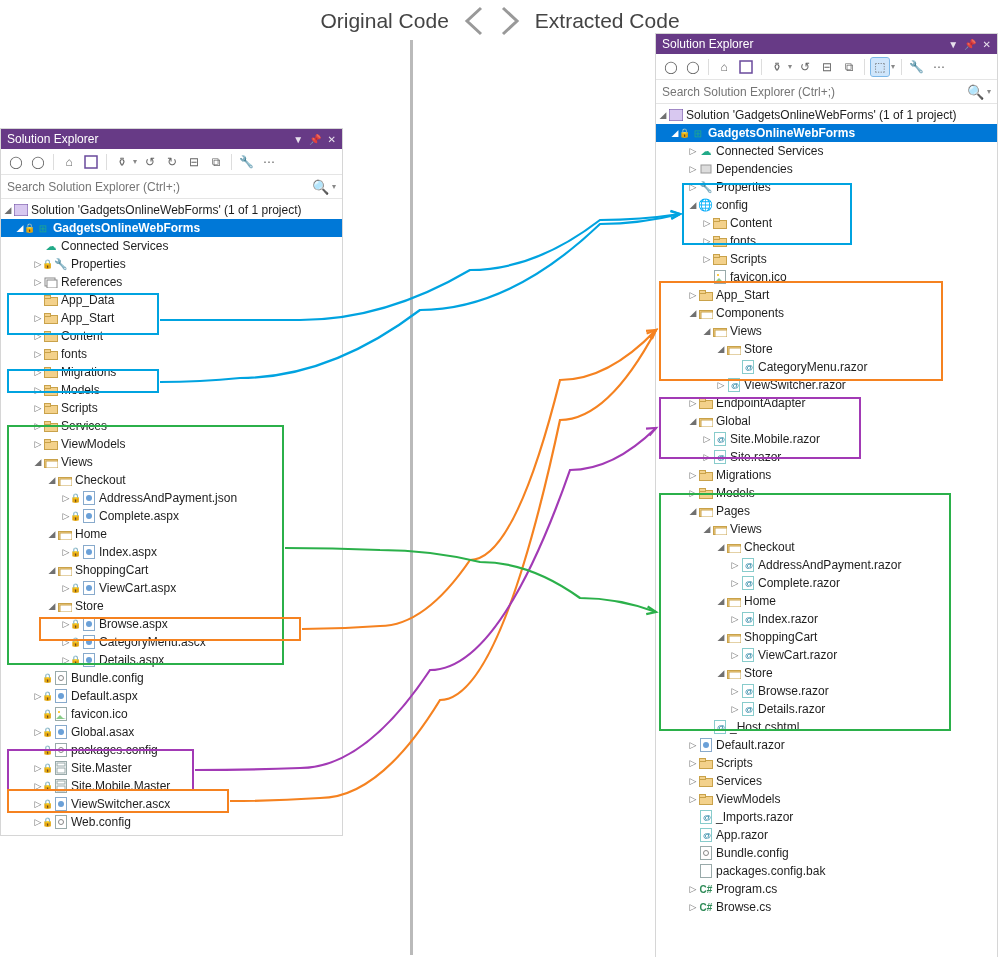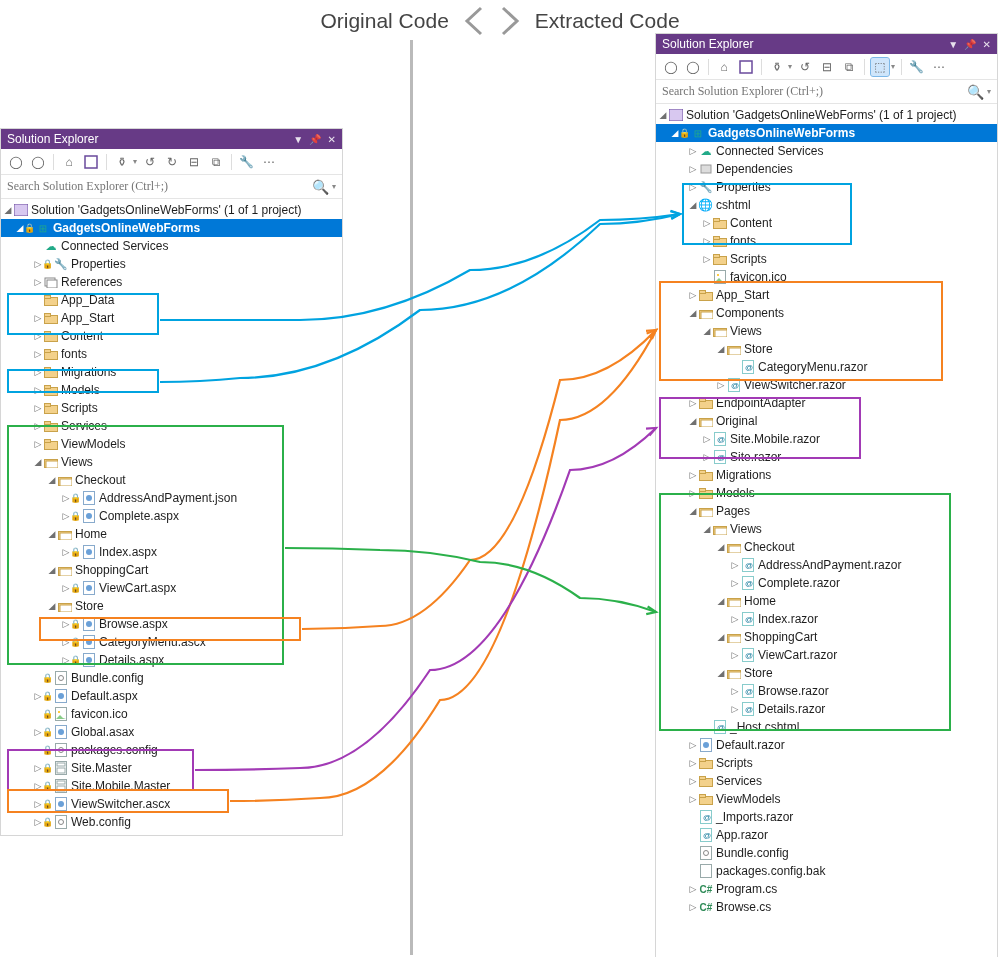--- a/index.html
+++ b/index.html
@@ -17,21 +17,21 @@
   .titlebar .wicon { margin-left: 6px; font-size: 10px; opacity: .85; }
 
   .toolbar { display: flex; align-items: center; height: 26px; padding: 2px 6px; gap: 4px; border-bottom: 1px solid #e5e5e5; }
   .tb-btn { width: 18px; height: 18px; display: flex; align-items: center; justify-content: center; color: #666; font-size: 12px; border-radius: 2px; }
   .tb-btn svg { display:block }
   .tb-btn.sel { background:#cfe6fb; outline:1px solid #7cb8e8; }
   .tb-sep { width: 1px; height: 16px; background: #ddd; margin: 0 2px; }
   .tb-drop { font-size: 8px; color:#888; margin-left:-2px; }
 
   .searchbar { display: flex; align-items: center; border-bottom: 1px solid #e5e5e5; height: 24px; padding: 0 6px; }
-  .searchbar input { flex: 1; border: none; outline: none; font-size: 12px; color: #701a75; background: transparent; font-family: Liberation Serif, serif; }
+  .searchbar input { flex: 1; border: none; outline: none; font-size: 12px; color: #701a75; background: transparent; }
   .searchbar .mag { color: #666; font-size: 14px; }
   .searchbar .drop { font-size: 8px; color:#888; margin-left:2px; }
 
   .tree { padding: 2px 0 4px 0; overflow: hidden; }
   .row { display: flex; align-items: center; height: 18px; white-space: nowrap; }
   .row.sel { background: #0078d7; color: #fff; }
   .row .tw { width: 10px; display: inline-flex; justify-content: center; color: #707070; font-size: 9px; }
   .row.sel .tw { color:#fff; }
   .row .ic { width: 16px; display: inline-flex; justify-content: center; align-items: center; }
   .row .lock { width: 10px; display:inline-flex; justify-content:center; color:#3a6db3; font-size:9px; }
@@ -589,21 +589,21 @@
           <span class="gear">🔧</span>
         </span>
         <span class="lbl">Properties</span>
       </div>
       <div class="row">
         <span class="ind" style="width:32px"></span>
         <span class="tw">◢</span>
         <span class="ic">
           <span class="globe">🌐</span>
         </span>
-        <span class="lbl">cshtml</span>
+        <span class="lbl">config</span>
       </div>
       <div class="row">
         <span class="ind" style="width:46px"></span>
         <span class="tw">▷</span>
         <span class="ic">
           <svg class="fold" viewBox="0 0 14 11">
             <rect x="0.5" y="2.5" width="13" height="8"></rect>
             <rect x="0.5" y="0.5" width="6" height="3"></rect>
           </svg>
         </span>
@@ -722,21 +722,21 @@
       </div>
       <div class="row">
         <span class="ind" style="width:32px"></span>
         <span class="tw">◢</span>
         <span class="ic">
           <svg class="fold open" viewBox="0 0 14 11">
             <rect x="0.5" y="2.5" width="13" height="8"></rect>
             <rect class="flap" x="2" y="4" width="12" height="7" fill="#fff" stroke="#c9a24a"></rect>
           </svg>
         </span>
-        <span class="lbl">Original</span>
+        <span class="lbl">Global</span>
       </div>
       <div class="row">
         <span class="ind" style="width:46px"></span>
         <span class="tw">▷</span>
         <span class="ic">
           <svg class="file razor" viewBox="0 0 12 14">
             <rect x="0.5" y="0.5" width="11" height="13"></rect>
             <text x="3" y="10" font-size="8" fill="#179">@</text>
           </svg>
         </span>

